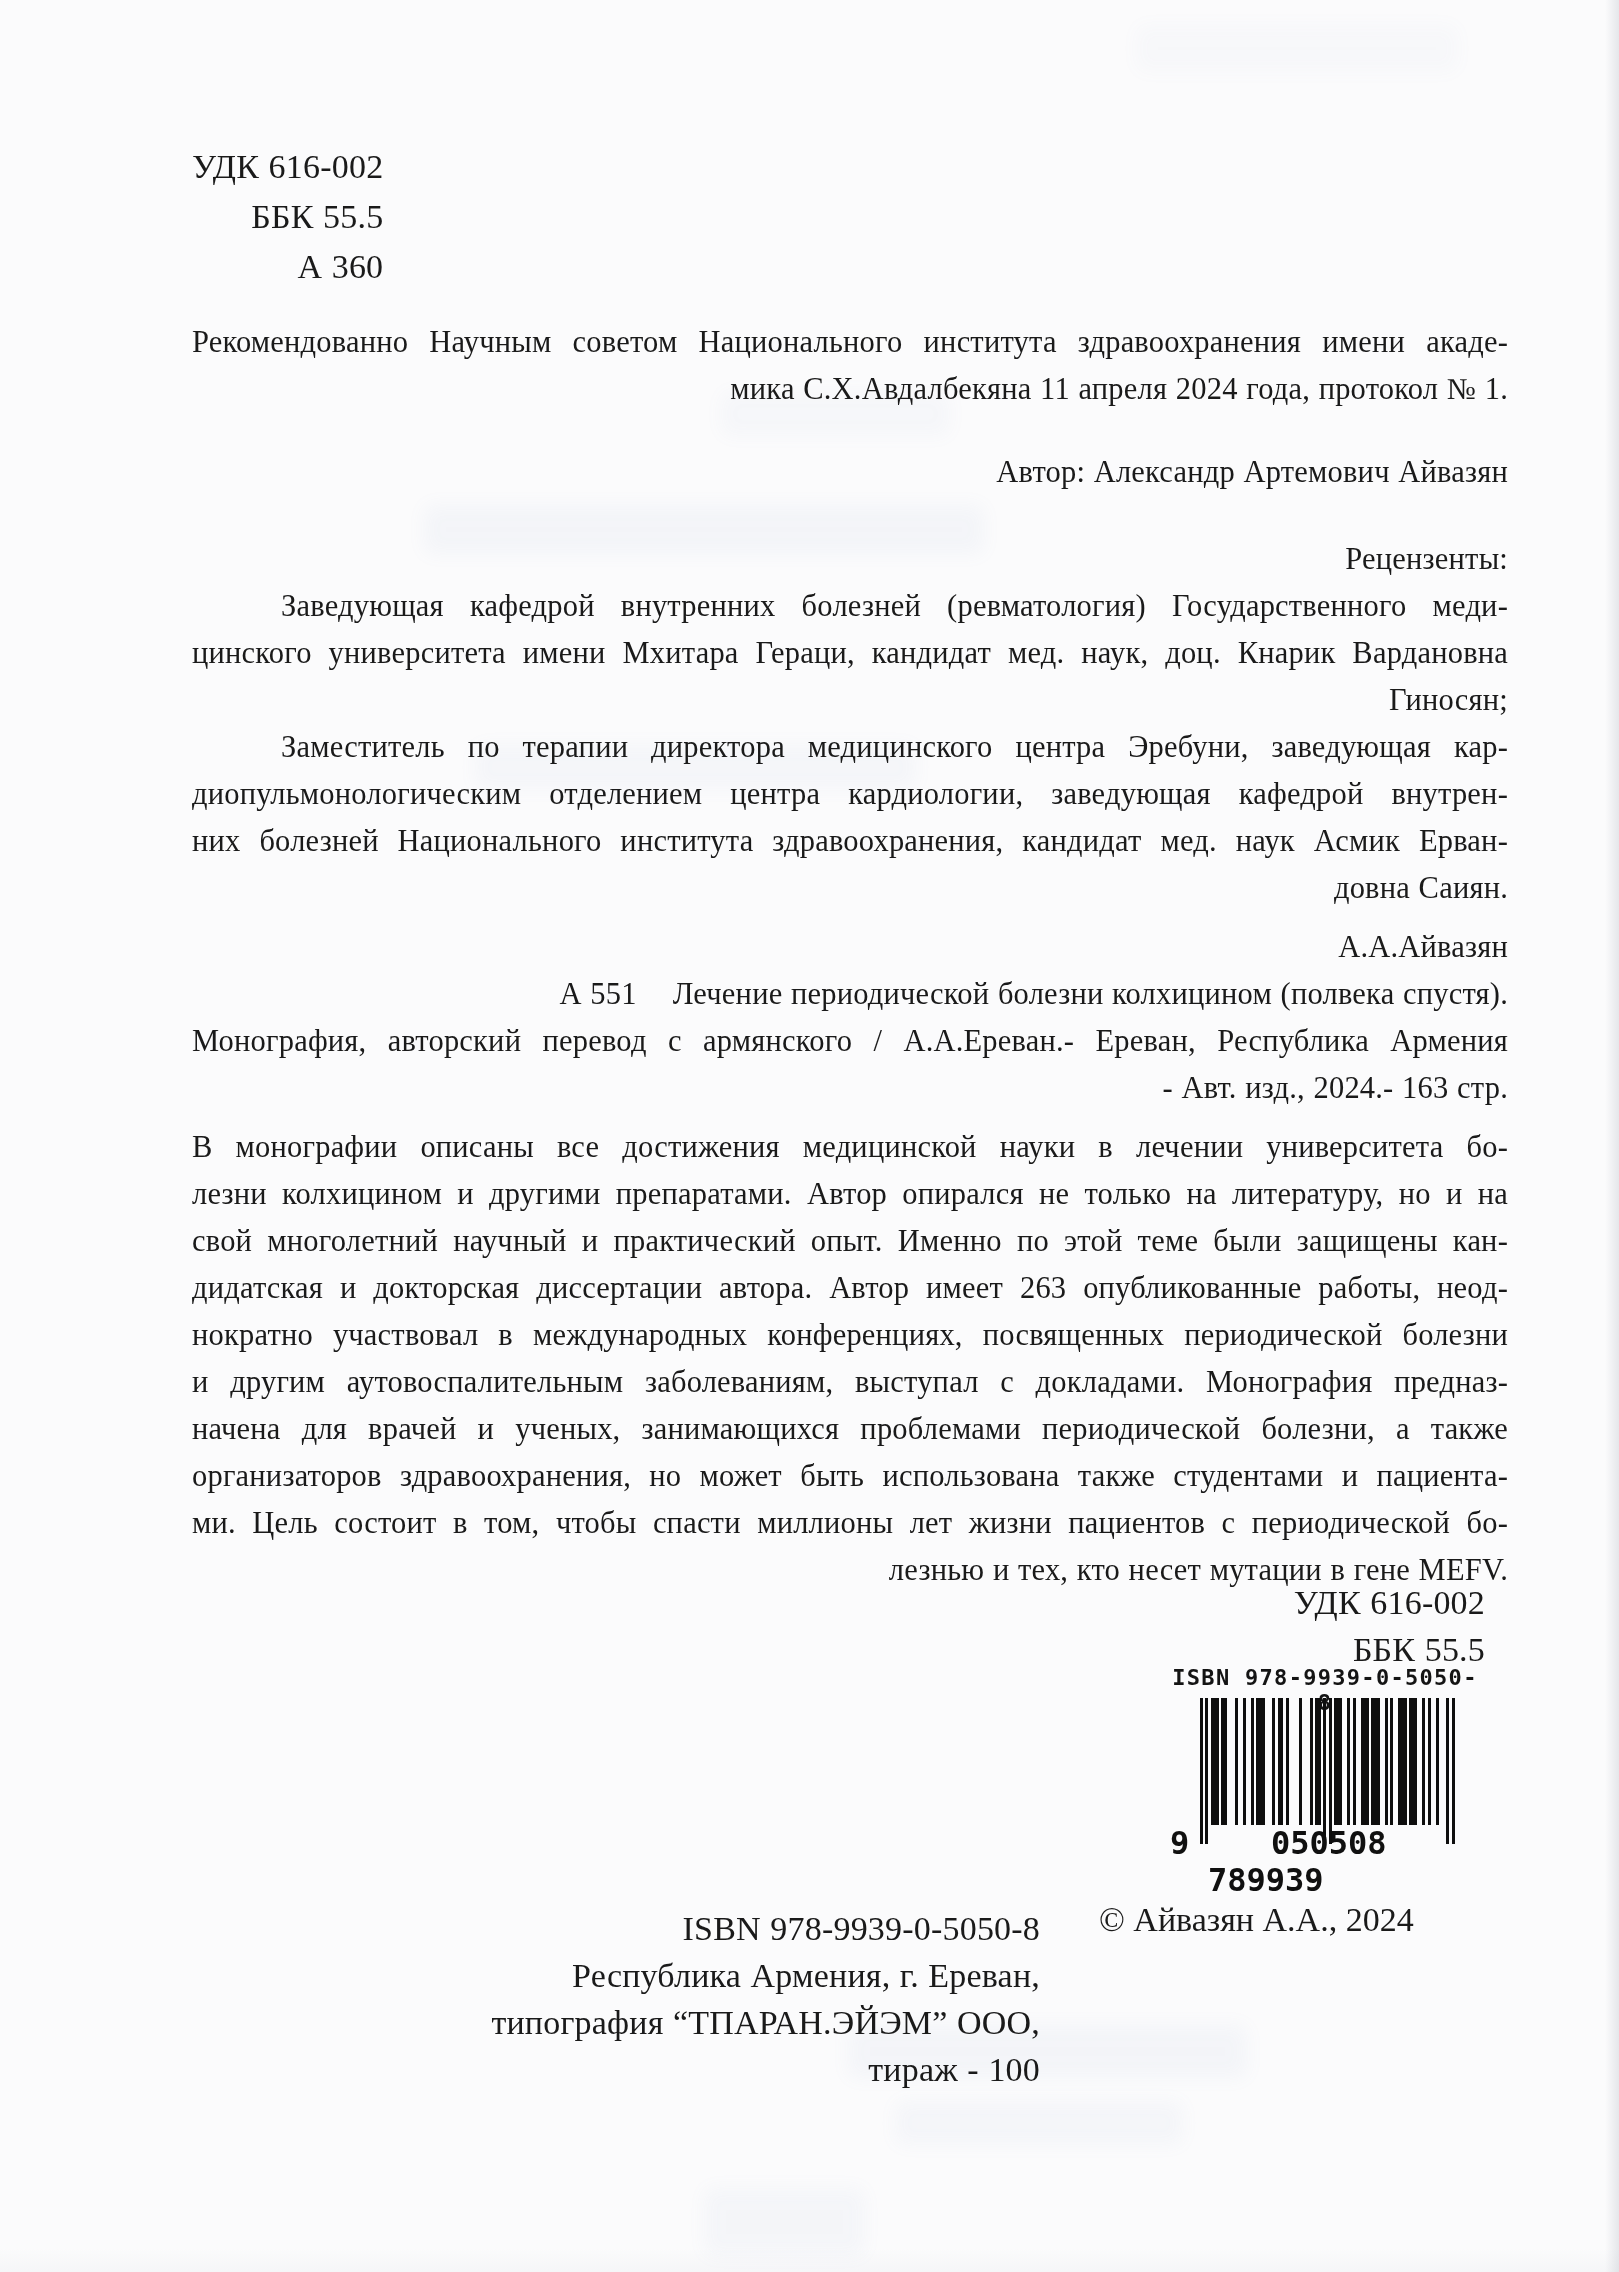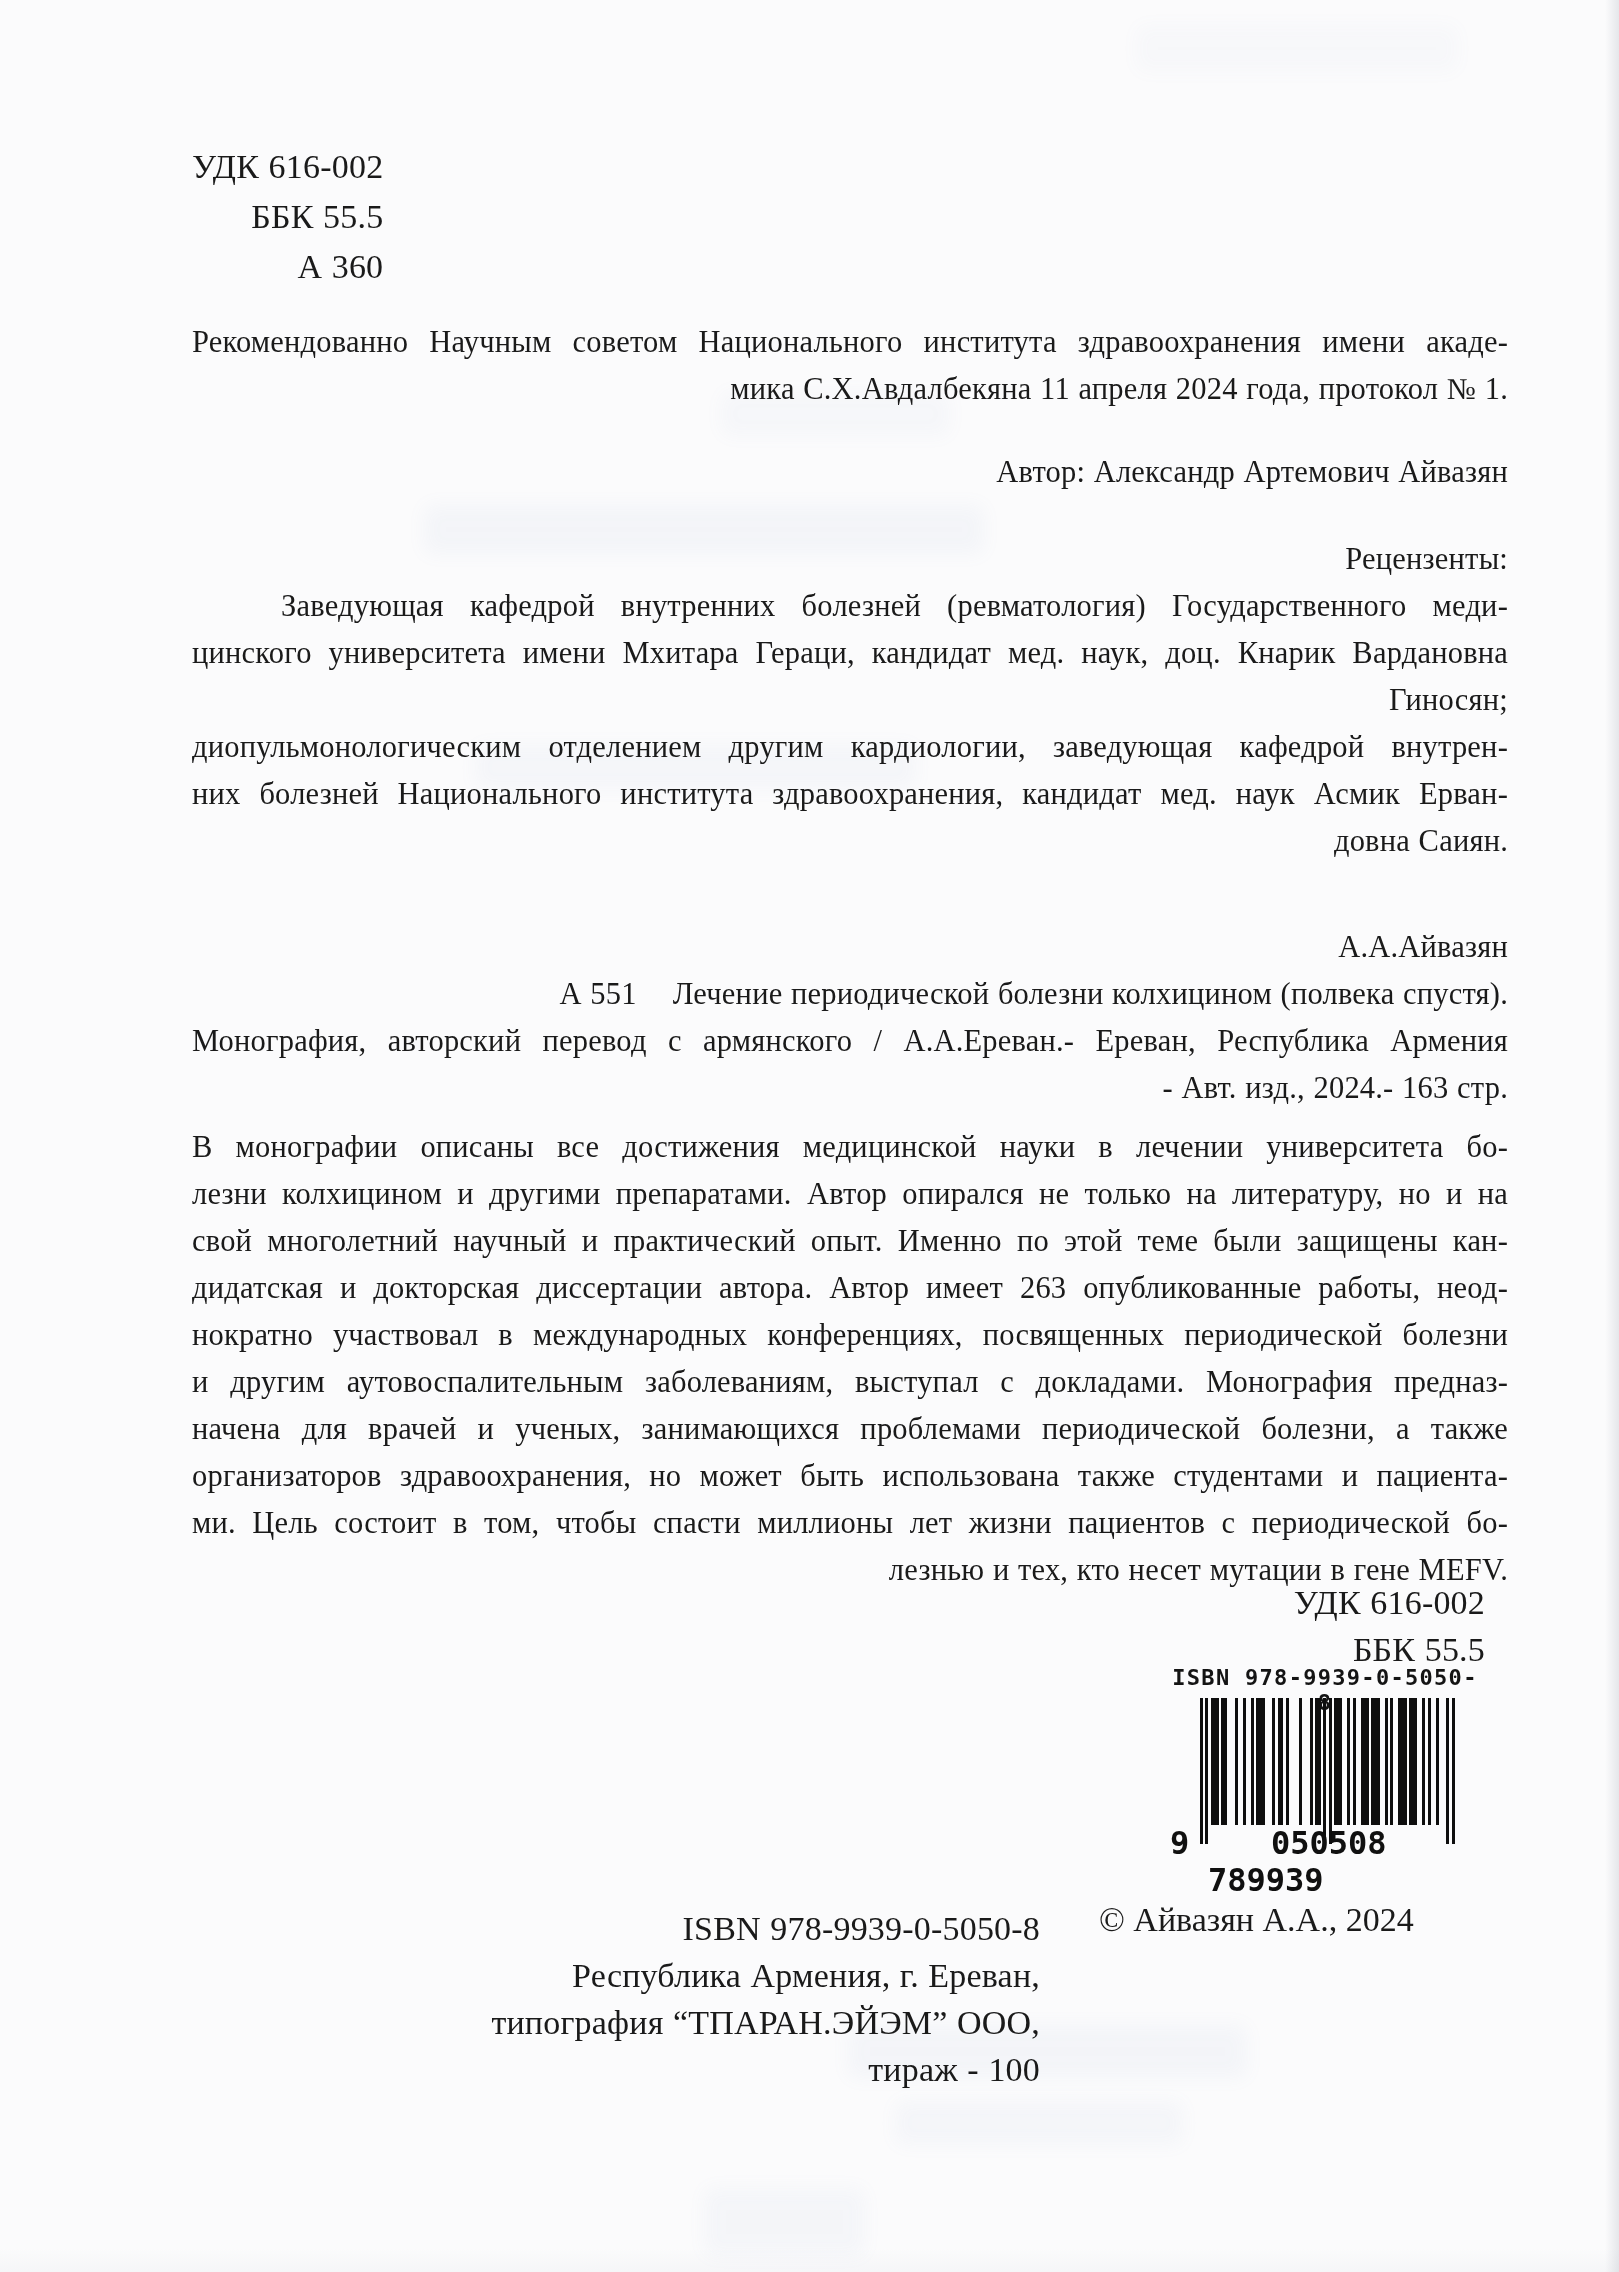--- a/index.html
+++ b/index.html
@@ -87,21 +87,22 @@
 
   <div class="blk" style="left:192px; top:449px; width:1316px;">
     <div class="ln">Автор: Александр Артемович Айвазян</div>
   </div>
 
   <div class="blk" style="left:192px; top:536px; width:1316px;">
     <div class="ln">Рецензенты:</div>
     <div class="ln j ind">Заведующая кафедрой внутренних болезней (ревматология) Государственного меди-</div>
     <div class="ln j">цинского университета имени Мхитара Гераци, кандидат мед. наук, доц. Кнарик Вардановна</div>
     <div class="ln">Гиносян;</div>
-    <div class="ln j">диопульмонологическим отделением другим кардиологии, заведующая кафедрой внутрен-</div>
+    <div class="ln j ind">Заместитель по терапии директора медицинского центра Эребуни, заведующая кар-</div>
+    <div class="ln j">диопульмонологическим отделением центра кардиологии, заведующая кафедрой внутрен-</div>
     <div class="ln j">них болезней Национального института здравоохранения, кандидат мед. наук Асмик Ерван-</div>
     <div class="ln">довна Саиян.</div>
   </div>
 
   <div class="blk catalog" style="left:192px; top:924px; width:1316px;">
     <div class="ln">А.А.Айвазян</div>
     <div class="ln"><span>А 551</span><span class="gap"></span><span>Лечение периодической болезни колхицином (полвека спустя).</span></div>
     <div class="ln j">Монография, авторский перевод с армянского / А.А.Ереван.- Ереван, Республика Армения</div>
     <div class="ln">- Авт. изд., 2024.- 163 стр.</div>
   </div>

